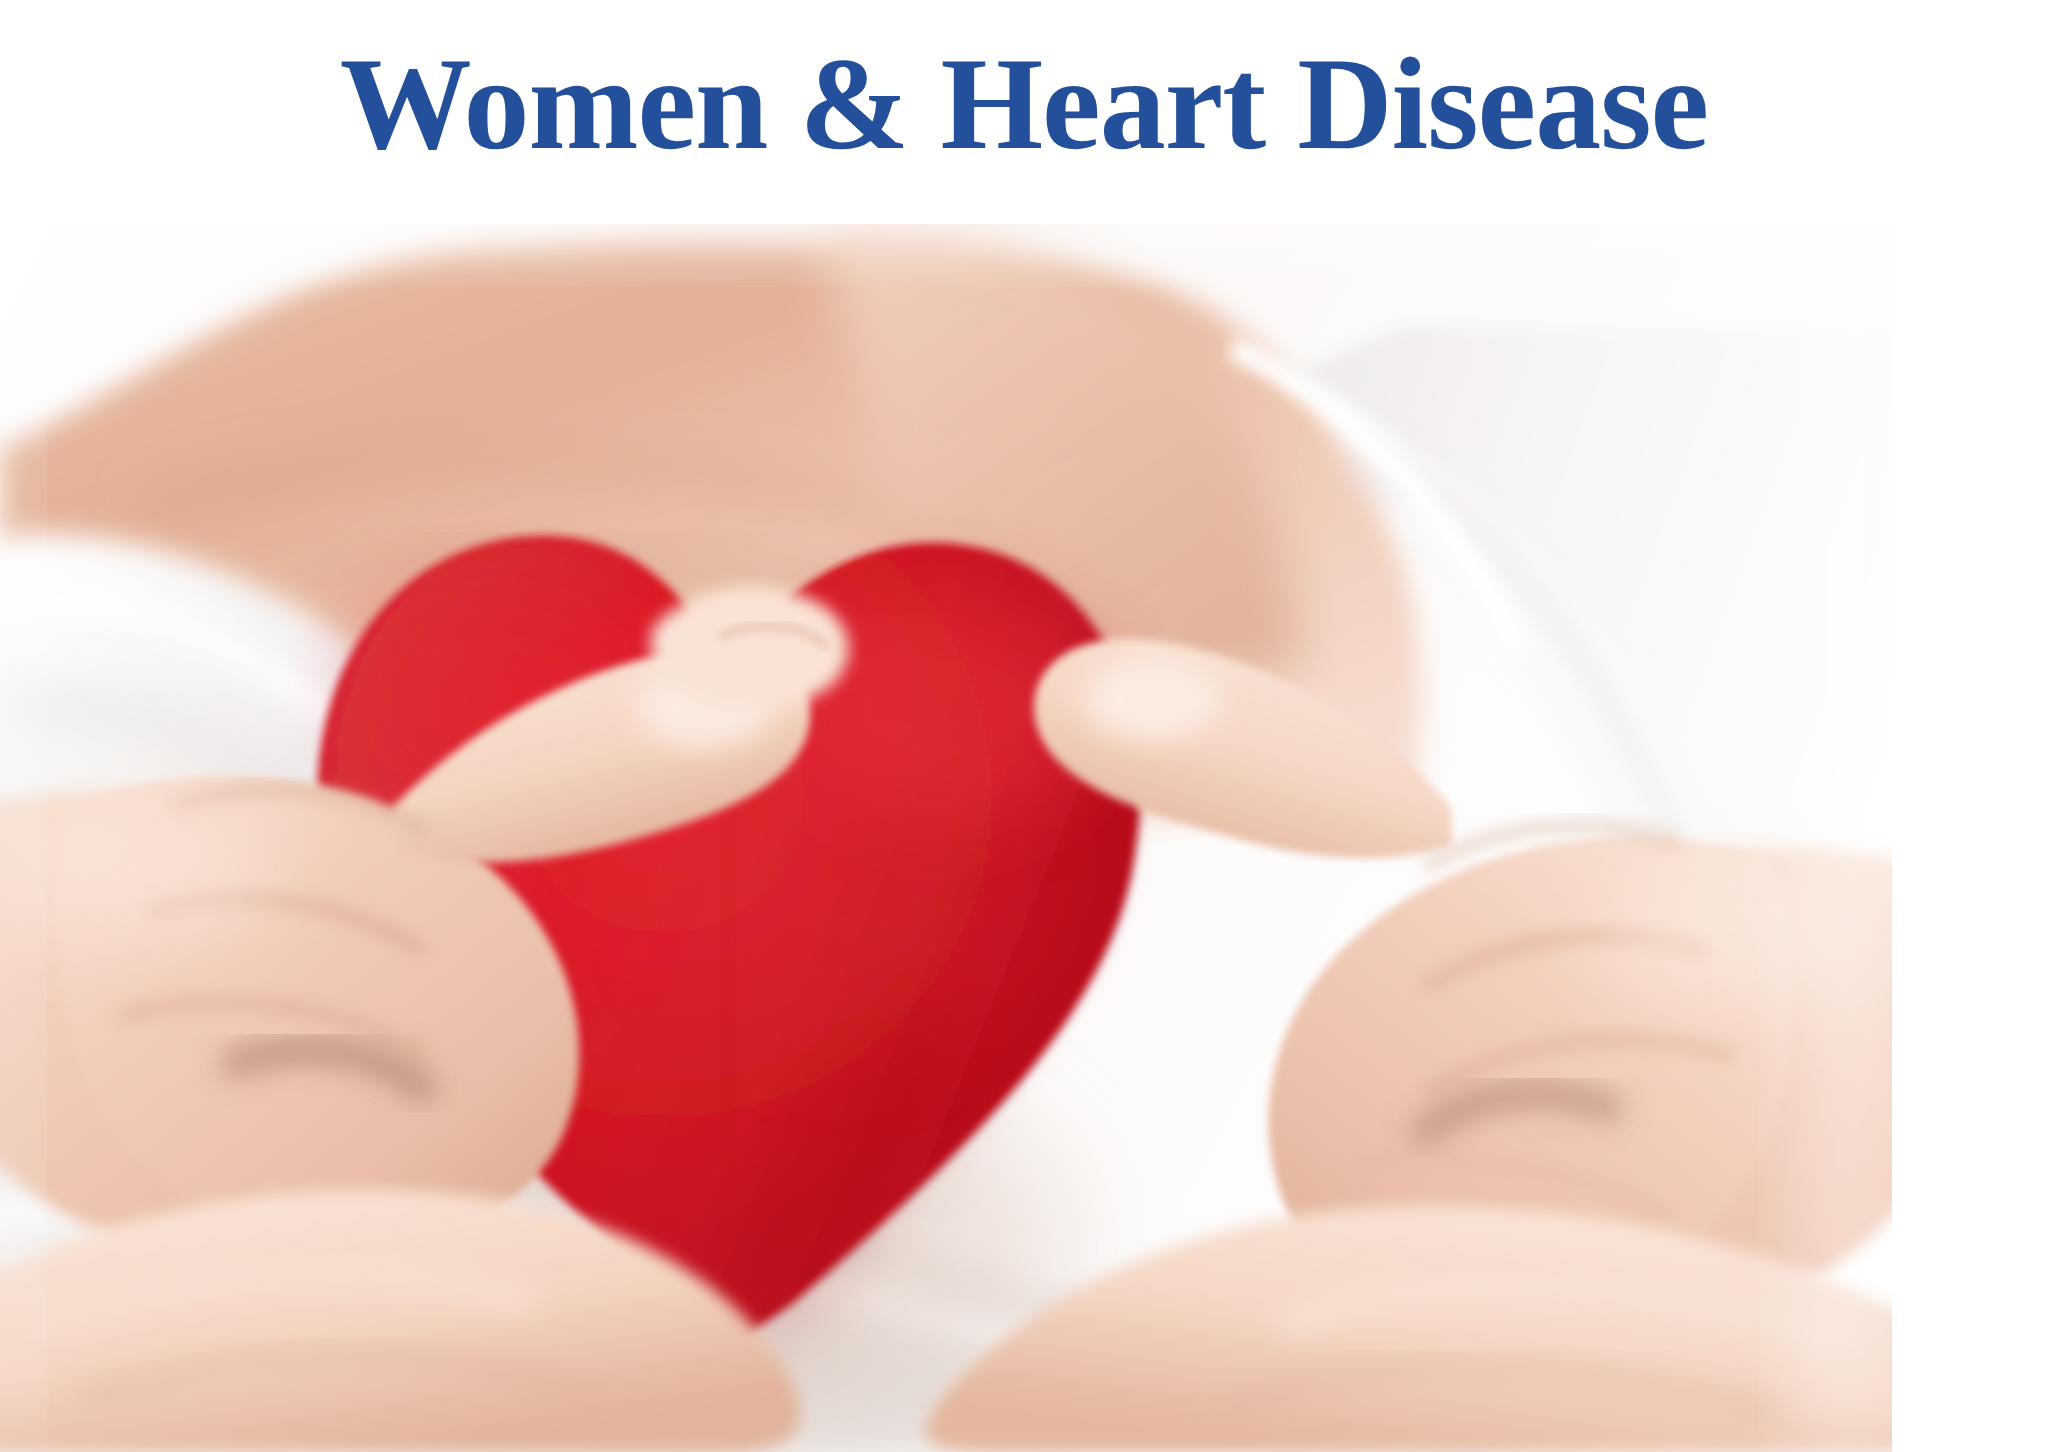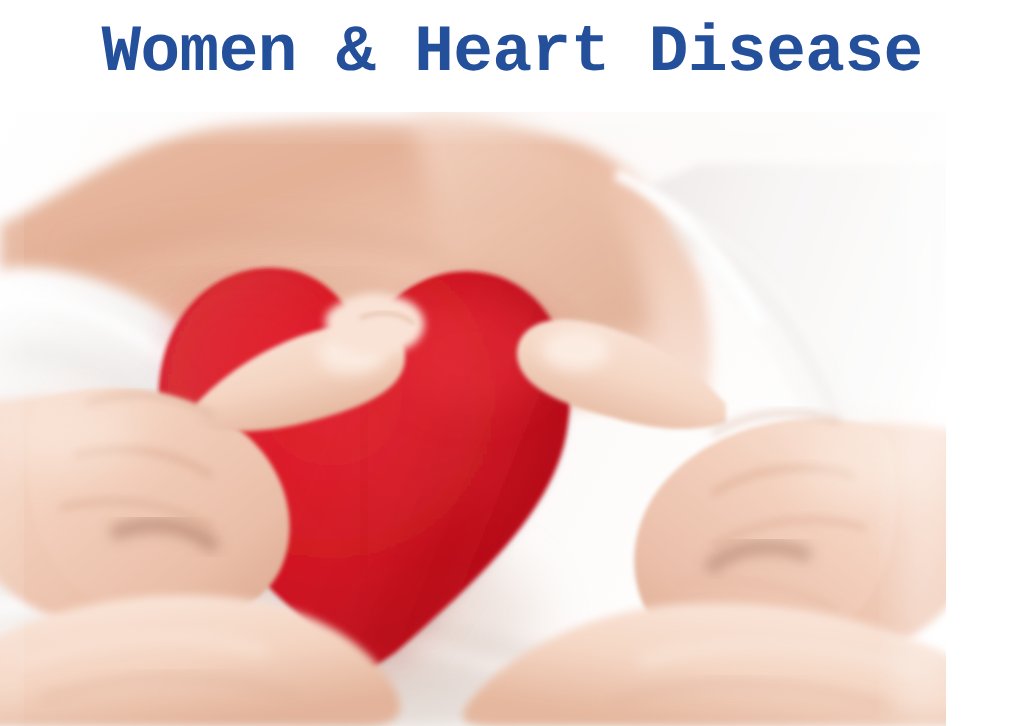--- a/index.html
+++ b/index.html
@@ -30,21 +30,21 @@
     top: 0;
     width: 1024px;
     height: 112px;
     background: #ffffff;
     z-index: 30;
     display: flex;
     align-items: center;
     justify-content: center;
   }
   #page-title {
-    font-family: Liberation Mono, monospace;
+    font-family: Liberation Serif, serif;
     font-weight: bold;
     font-size: 66px;
     line-height: 1;
     color: #24509B;
     letter-spacing: -0.5px;
     white-space: nowrap;
     margin: 14px;
     padding: 0 0 6px 0;
     text-rendering: geometricPrecision;
   }

